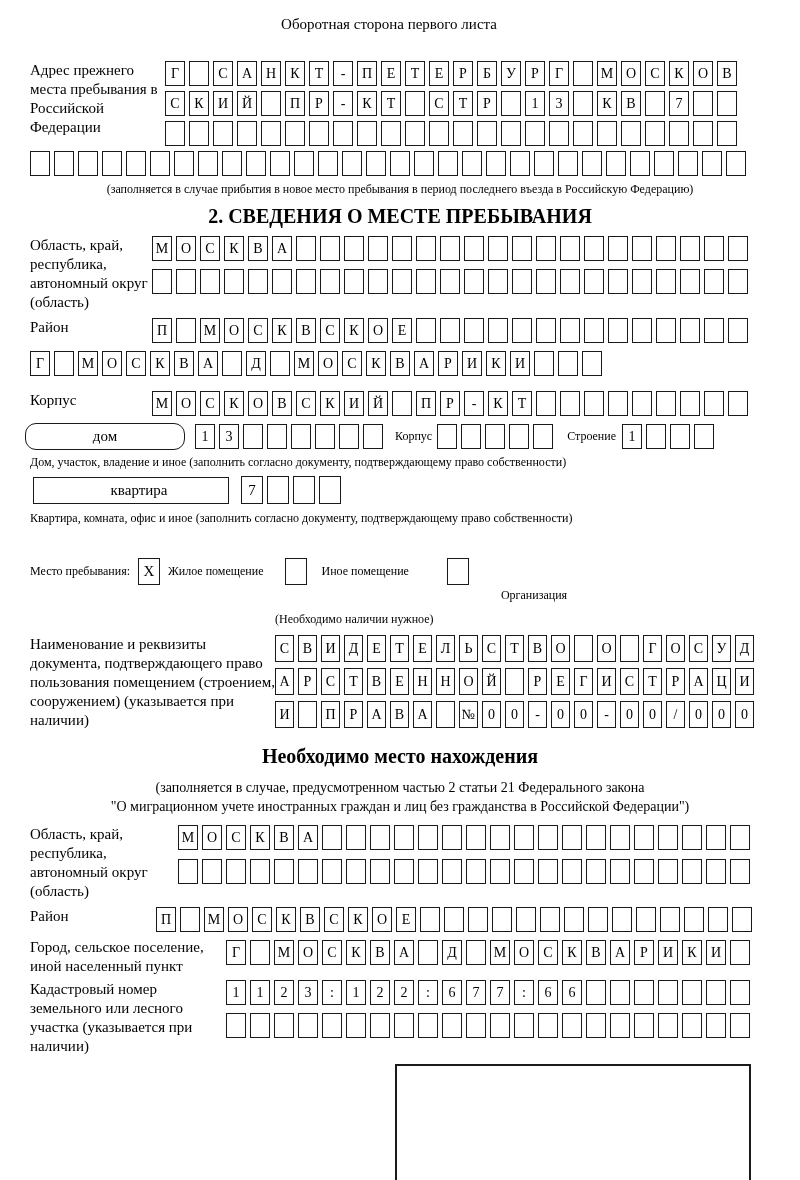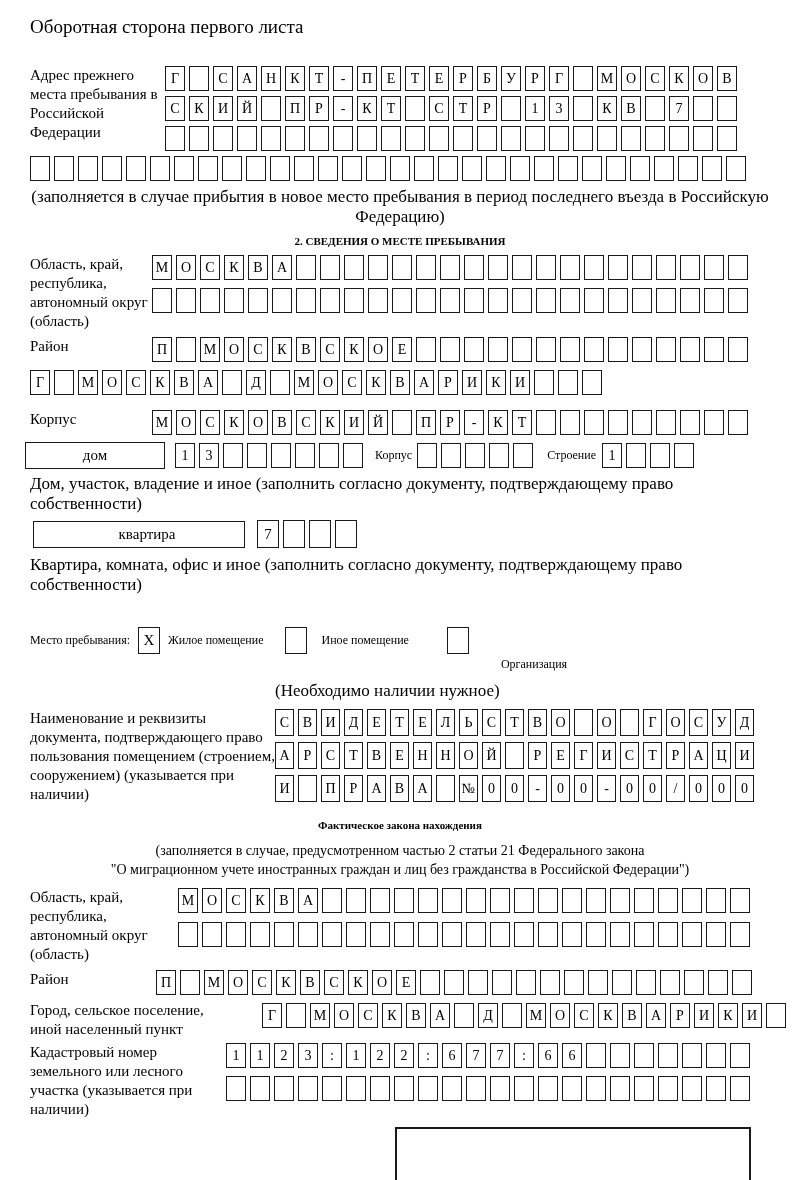--- a/index.html
+++ b/index.html
@@ -2,36 +2,36 @@
 <html><head>
 <meta charset="utf-8">
 <style>
   * { margin:0; padding:0; box-sizing:border-box; }
   html,body { background:#fff; }
   body {
     width:800px; height:1180px; overflow:hidden;
     font-family:"Liberation Serif","DejaVu Serif",serif;
     color:#000; position:relative; padding:16px 30px 0 30px;
   }
-  .hdr-note { text-align:left; font-size:19px; padding-right:22px; }
+  .hdr-note { text-align:center; font-size:15px; padding-right:22px; }
 
   .field { display:flex; align-items:flex-start; }
   .flabel { font-size:15px; line-height:19px; flex:none; }
   .cells { display:flex; gap:4px; flex:none; }
   .cell {
     width:20px; height:25px; border:1.6px solid #1a1a1a;
     display:flex; align-items:center; justify-content:center;
     font-size:14px; flex:none; background:#fff;
   }
   .cells.tall .cell { height:27px; width:19px; }
   .cells.big .cell { width:22px; height:28px; font-size:15px; }
   .rowgap { margin-bottom:5px; }
 
-  .note { font-size:17px; text-align:center; }
-  .sect-title { font-size:11px; font-weight:bold; text-align:center; }
+  .note { font-size:12px; text-align:center; }
+  .sect-title { font-size:20px; font-weight:bold; text-align:center; }
 
   .longbox {
     border:1.6px solid #1a1a1a; height:27px; display:flex;
     align-items:center; justify-content:center; font-size:15px; flex:none;
   }
   .inline-lbl { font-size:12px; line-height:27px; flex:none; }
 
   .chkbox {
     width:22px; height:27px; border:1.6px solid #1a1a1a; flex:none;
     display:flex; align-items:center; justify-content:center; font-size:15px;
@@ -307,21 +307,21 @@
       <span class="cell"></span>
       <span class="cell"></span>
       <span class="cell"></span>
       <span class="cell"></span>
       <span class="cell"></span>
       <span class="cell"></span>
     </div>
 </div>
 
 <div class="field" style="margin-top:7px; margin-left:-5px; align-items:center;">
-  <div class="longbox" style="width:140px;">дом</div>
+  <div class="longbox" style="width:160px;border-radius:11px;">дом</div>
   <div class="cells" style="margin-left:10px;">
       <span class="cell">1</span>
       <span class="cell">3</span>
       <span class="cell"></span>
       <span class="cell"></span>
       <span class="cell"></span>
       <span class="cell"></span>
       <span class="cell"></span>
       <span class="cell"></span>
     </div>
@@ -337,21 +337,21 @@
   <div class="cells" style="margin-left:6px;">
       <span class="cell">1</span>
       <span class="cell"></span>
       <span class="cell"></span>
       <span class="cell"></span>
     </div>
 </div>
 <div class="note" style="text-align:left; margin-top:5px;">Дом, участок, владение и иное (заполнить согласно документу, подтверждающему право собственности)</div>
 
 <div class="field" style="margin-top:6px; margin-left:3px; align-items:center;">
-  <div class="longbox" style="width:212px;padding-left:16px;">квартира</div>
+  <div class="longbox" style="width:196px;padding-left:16px;">квартира</div>
   <div class="cells big" style="margin-left:12px;">
       <span class="cell">7</span>
       <span class="cell"></span>
       <span class="cell"></span>
       <span class="cell"></span>
     </div>
 </div>
 <div class="note" style="text-align:left; margin-top:7px;">Квартира, комната, офис и иное (заполнить согласно документу, подтверждающему право собственности)</div>
 
 <div class="field" style="margin-top:8px; align-items:center;">
@@ -439,21 +439,21 @@
         <span class="cell">0</span>
         <span class="cell">0</span>
         <span class="cell">/</span>
         <span class="cell">0</span>
         <span class="cell">0</span>
         <span class="cell">0</span>
       </div>
   </div>
 </div>
 
-<div class="sect-title" style="margin-top:10px;">Фактическое закона нахождения</div>
+<div class="sect-title" style="margin-top:10px;">Необходимо место нахождения</div>
 <div class="note" style="margin-top:12px; font-size:14px;">(заполняется в случае, предусмотренном частью 2 статьи 21 Федерального закона</div>
 <div class="note" style="margin-top:3px; font-size:14px;">"О миграционном учете иностранных граждан и лиц без гражданства в Российской Федерации")</div>
 
 <div class="field" style="margin-top:10px; min-height:82px;">
   <div class="flabel" style="width:148px;">Область, край, республика, автономный округ (область)</div>
   <div>
     <div class="cells" style="margin-bottom:9px;">
         <span class="cell">М</span>
         <span class="cell">О</span>
         <span class="cell">С</span>
@@ -532,21 +532,21 @@
       <span class="cell"></span>
       <span class="cell"></span>
       <span class="cell"></span>
       <span class="cell"></span>
       <span class="cell"></span>
       <span class="cell"></span>
       <span class="cell"></span>
     </div>
 </div>
 
-<div class="field" style="margin-top:6px; min-height:42px;gap:36px;">
+<div class="field" style="margin-top:6px; min-height:42px;">
   <div class="flabel" style="width:196px;">Город, сельское поселение, иной населенный пункт</div>
   <div class="cells" style="margin-top:2px;">
       <span class="cell">Г</span>
       <span class="cell"></span>
       <span class="cell">М</span>
       <span class="cell">О</span>
       <span class="cell">С</span>
       <span class="cell">К</span>
       <span class="cell">В</span>
       <span class="cell">А</span>

